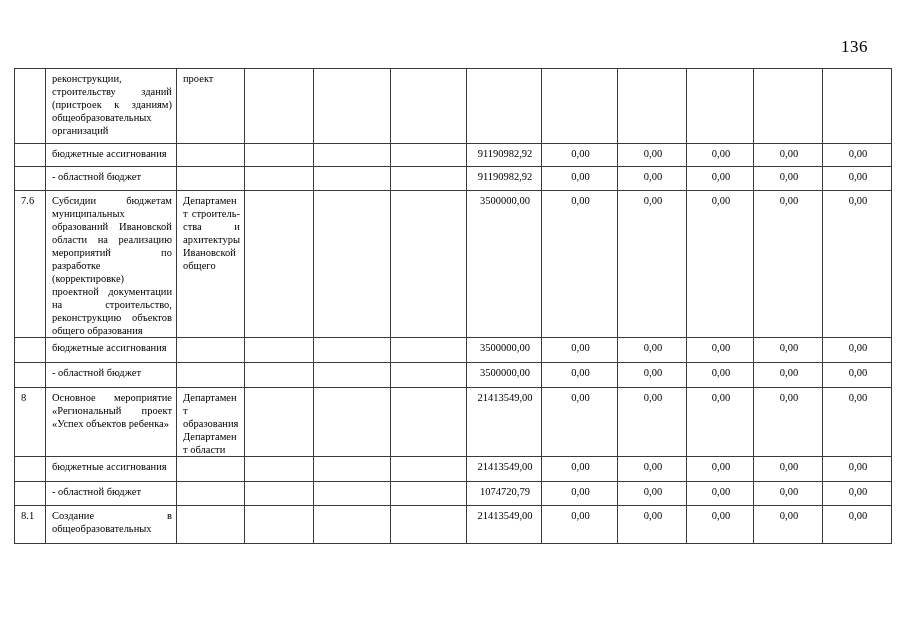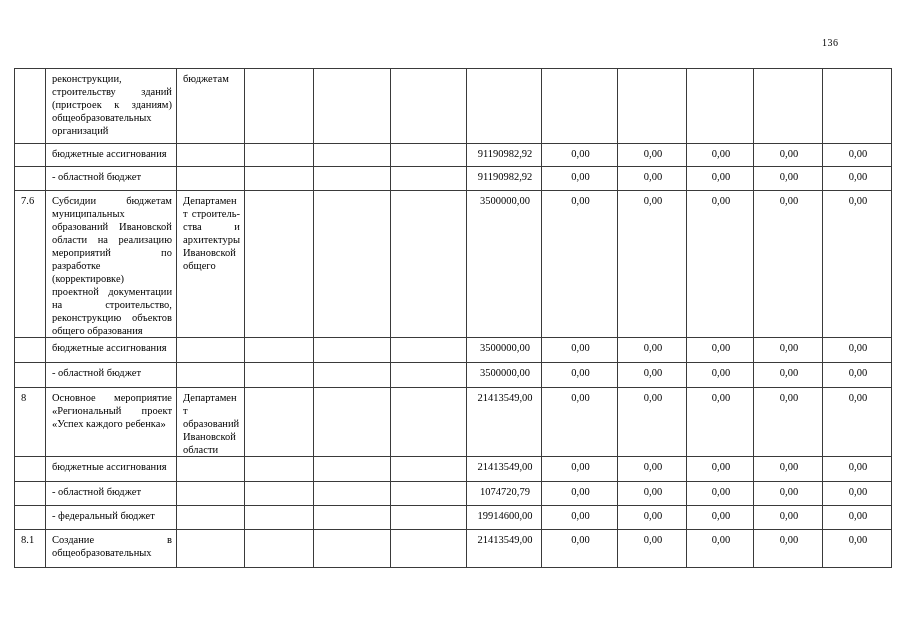--- a/index.html
+++ b/index.html
@@ -6,22 +6,22 @@
   .page{
     position:relative;
     width:905px;height:640px;
     background:#ffffff;
     color:#000;
     font-family:"Liberation Serif", serif;
     overflow:hidden;
   }
   .page-number{
     position:absolute;
-    top:37px;left:822px;
-    font-size:10px;
+    top:37px;left:841px;
+    font-size:17px;
     letter-spacing:0.5px;
   }
   table.budget-table{
     position:absolute;
     left:14px;top:68px;
     width:877px;
     border-collapse:collapse;
     table-layout:fixed;
   }
   table.budget-table td{
@@ -57,21 +57,21 @@
         <col style="width:76px">
         <col style="width:69px">
       <col style="width:67px">
         <col style="width:69px">
         <col style="width:69px">
     </colgroup>
     <tbody>
         <tr style="height: 75px;">
           <td class="c-num"></td>
           <td class="c-name">реконструкции, строительству зданий (пристроек к зданиям) общеобразовательных организаций</td>
-          <td class="c-exec">бюджетам</td>
+          <td class="c-exec">проект</td>
           <td class="c-empty"></td>
           <td class="c-empty"></td>
           <td class="c-empty"></td>
           <td class="c-val"></td>
           <td class="c-val"></td>
           <td class="c-val"></td>
           <td class="c-val"></td>
           <td class="c-val"></td>
           <td class="c-val"></td>
         </tr>
@@ -140,22 +140,22 @@
           <td class="c-empty"></td>
           <td class="c-val">3500000,00</td>
           <td class="c-val">0,00</td>
           <td class="c-val">0,00</td>
           <td class="c-val">0,00</td>
           <td class="c-val">0,00</td>
           <td class="c-val">0,00</td>
         </tr>
         <tr style="height: 58px;">
           <td class="c-num">8</td>
-          <td class="c-name">Основное мероприятие «Региональный проект «Успех каждого ребенка»</td>
-          <td class="c-exec">Департамент образований Ивановской области</td>
+          <td class="c-name">Основное мероприятие «Региональный проект «Успех объектов ребенка»</td>
+          <td class="c-exec">Департамент образования Департамент области</td>
           <td class="c-empty"></td>
           <td class="c-empty"></td>
           <td class="c-empty"></td>
           <td class="c-val">21413549,00</td>
           <td class="c-val">0,00</td>
           <td class="c-val">0,00</td>
           <td class="c-val">0,00</td>
           <td class="c-val">0,00</td>
           <td class="c-val">0,00</td>
         </tr>
@@ -174,34 +174,20 @@
           <td class="c-val">0,00</td>
         </tr>
         <tr style="height: 24px;">
           <td class="c-num"></td>
           <td class="c-name">- областной бюджет</td>
           <td class="c-exec"></td>
           <td class="c-empty"></td>
           <td class="c-empty"></td>
           <td class="c-empty"></td>
           <td class="c-val">1074720,79</td>
-          <td class="c-val">0,00</td>
-          <td class="c-val">0,00</td>
-          <td class="c-val">0,00</td>
-          <td class="c-val">0,00</td>
-          <td class="c-val">0,00</td>
-        </tr>
-        <tr style="height: 24px;">
-          <td class="c-num"></td>
-          <td class="c-name">- федеральный бюджет</td>
-          <td class="c-exec"></td>
-          <td class="c-empty"></td>
-          <td class="c-empty"></td>
-          <td class="c-empty"></td>
-          <td class="c-val">19914600,00</td>
           <td class="c-val">0,00</td>
           <td class="c-val">0,00</td>
           <td class="c-val">0,00</td>
           <td class="c-val">0,00</td>
           <td class="c-val">0,00</td>
         </tr>
         <tr style="height: 38px; padding-left: 28px;">
           <td class="c-num">8.1</td>
           <td class="c-name">Создание в общеобразовательных</td>
           <td class="c-exec"></td>

